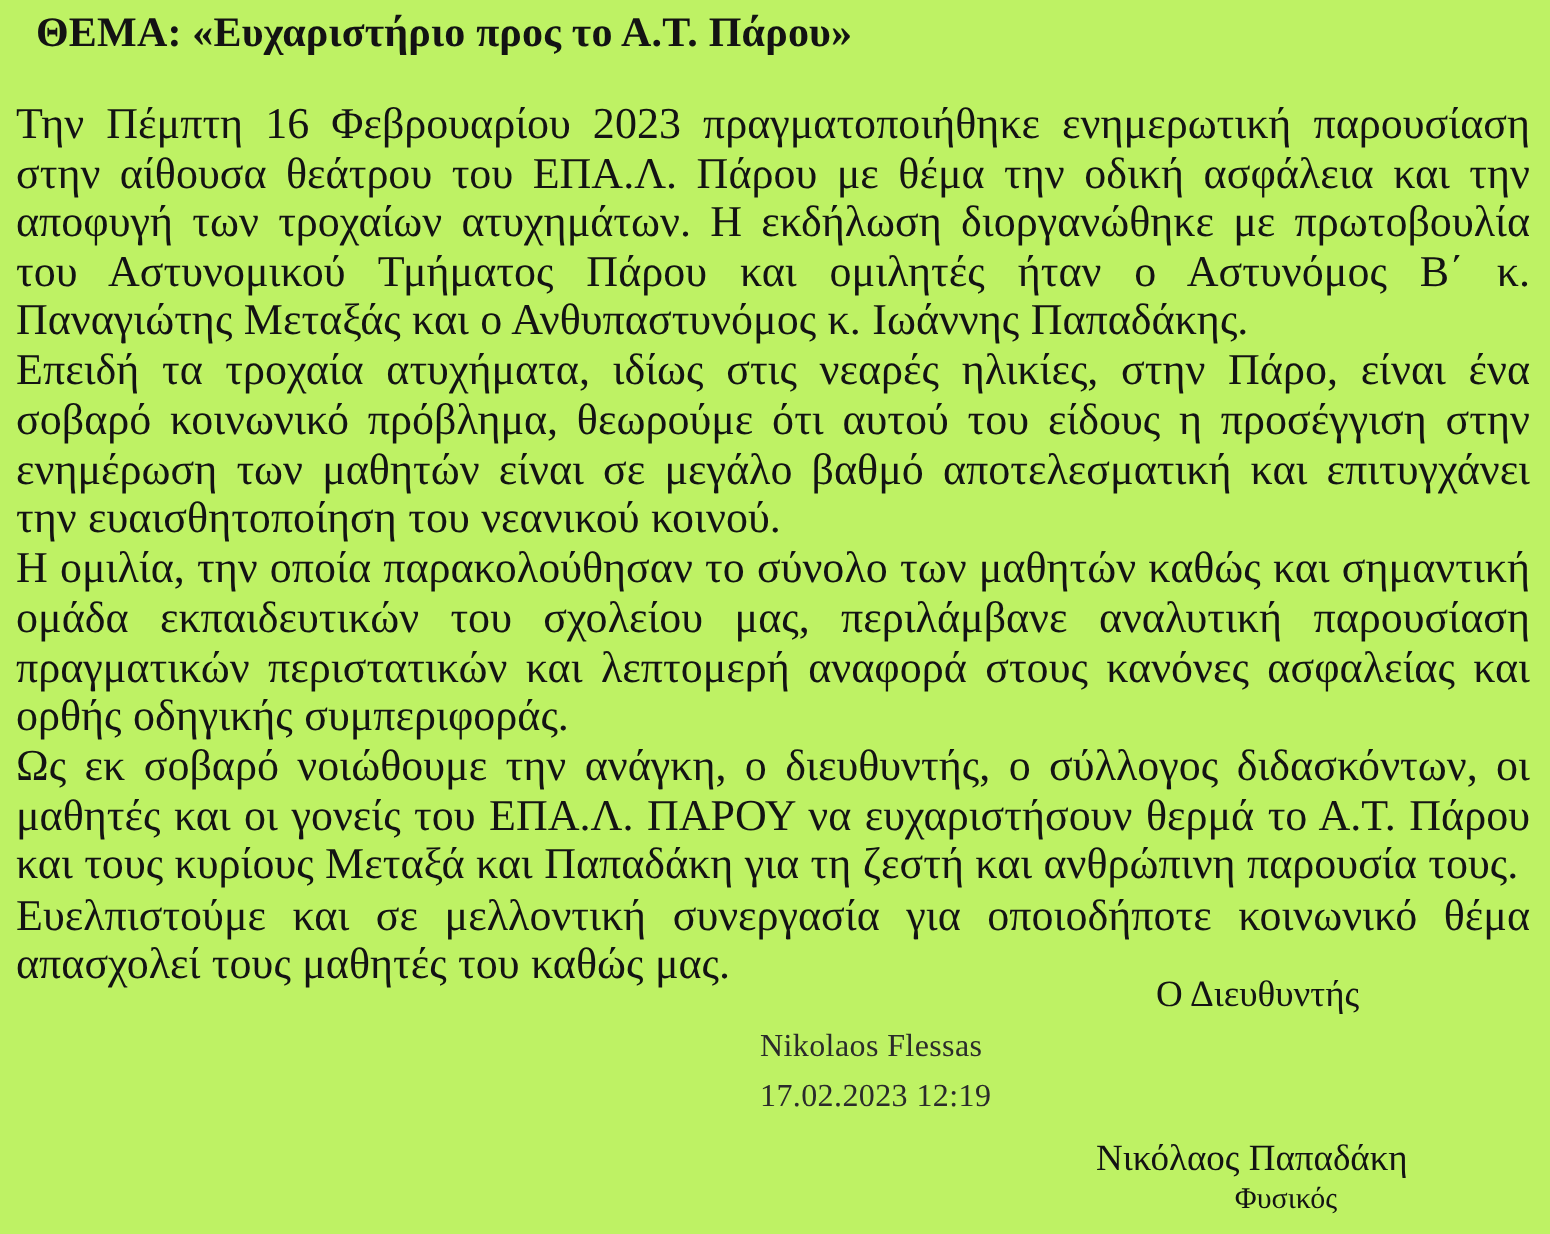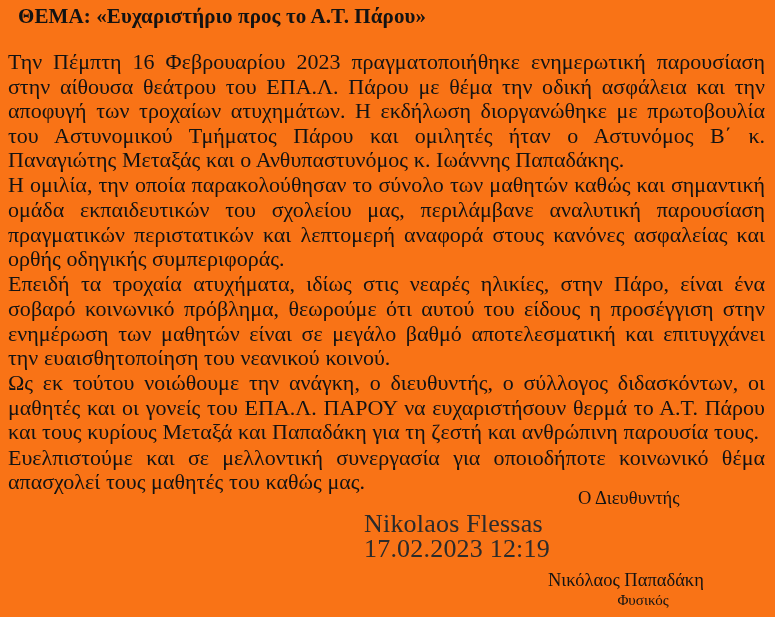--- a/index.html
+++ b/index.html
@@ -13,21 +13,21 @@
     height: 617px;
     overflow: hidden;
     font-family: "Liberation Serif", "DejaVu Serif", serif;
     color: #131313;
     -webkit-font-smoothing: antialiased;
   }
   .page {
     position: relative;
     width: 775px;
     height: 617px;
-    background: #f97316;
+    background: #bef264;
   }
 
   
   .doc-title {
     position: absolute;
     left: 18px;
     top: 2px;
     font-size: 21px;
     font-weight: bold;
     letter-spacing: 0.1px;
@@ -64,23 +64,23 @@
   .sig-director {
     position: absolute;
     left: 578px;
     top: 0px;
     font-size: 18.5px;
     line-height: 22px;
     white-space: nowrap;
   }
   .sig-stamp {
     position: absolute;
-    left: 364px;
+    left: 380px;
     top: 24px;
-    font-size: 26px;
+    font-size: 16px;
     line-height: 25px;
     white-space: nowrap;
     color: #2b2b2b;
   }
   .sig-stamp .stamp-line-1 { display: block; letter-spacing: 0.2px; }
   .sig-stamp .stamp-line-2 { display: block; letter-spacing: 0.2px; }
   .sig-name {
     position: absolute;
     left: 548px;
     top: 82px;
@@ -101,23 +101,23 @@
 </style>
 </head>
 <body>
 
 <div class="page">
 
   <div class="doc-title">ΘΕΜΑ: «Ευχαριστήριο προς το Α.Τ. Πάρου»</div>
 
   <div class="body-block">
     <p class="para">Την Πέμπτη 16 Φεβρουαρίου 2023 πραγματοποιήθηκε ενημερωτική παρουσίαση στην αίθουσα θεάτρου του ΕΠΑ.Λ. Πάρου με θέμα την οδική ασφάλεια και την αποφυγή των τροχαίων ατυχημάτων. Η εκδήλωση διοργανώθηκε με πρωτοβουλία του Αστυνομικού Τμήματος Πάρου και ομιλητές ήταν ο Αστυνόμος Β΄ κ. Παναγιώτης Μεταξάς και ο Ανθυπαστυνόμος κ. Ιωάννης Παπαδάκης.</p>
+    <p class="para">Επειδή τα τροχαία ατυχήματα, ιδίως στις νεαρές ηλικίες, στην Πάρο, είναι ένα σοβαρό κοινωνικό πρόβλημα, θεωρούμε ότι αυτού του είδους η προσέγγιση στην ενημέρωση των μαθητών είναι σε μεγάλο βαθμό αποτελεσματική και επιτυγχάνει την ευαισθητοποίηση του νεανικού κοινού.</p>
     <p class="para">Η ομιλία, την οποία παρακολούθησαν το σύνολο των μαθητών καθώς και σημαντική ομάδα εκπαιδευτικών του σχολείου μας, περιλάμβανε αναλυτική παρουσίαση πραγματικών περιστατικών και λεπτομερή αναφορά στους κανόνες ασφαλείας και ορθής οδηγικής συμπεριφοράς.</p>
-    <p class="para">Επειδή τα τροχαία ατυχήματα, ιδίως στις νεαρές ηλικίες, στην Πάρο, είναι ένα σοβαρό κοινωνικό πρόβλημα, θεωρούμε ότι αυτού του είδους η προσέγγιση στην ενημέρωση των μαθητών είναι σε μεγάλο βαθμό αποτελεσματική και επιτυγχάνει την ευαισθητοποίηση του νεανικού κοινού.</p>
-    <p class="para">Ως εκ τούτου νοιώθουμε την ανάγκη, ο διευθυντής, ο σύλλογος διδασκόντων, οι μαθητές και οι γονείς του ΕΠΑ.Λ. ΠΑΡΟΥ  να ευχαριστήσουν θερμά το Α.Τ. Πάρου και τους κυρίους Μεταξά και Παπαδάκη  για τη ζεστή και ανθρώπινη παρουσία τους.</p>
+    <p class="para">Ως εκ σοβαρό νοιώθουμε την ανάγκη, ο διευθυντής, ο σύλλογος διδασκόντων, οι μαθητές και οι γονείς του ΕΠΑ.Λ. ΠΑΡΟΥ  να ευχαριστήσουν θερμά το Α.Τ. Πάρου και τους κυρίους Μεταξά και Παπαδάκη  για τη ζεστή και ανθρώπινη παρουσία τους.</p>
     <p class="para">Ευελπιστούμε και σε μελλοντική συνεργασία για οποιοδήποτε κοινωνικό θέμα απασχολεί τους μαθητές του καθώς μας.</p>
   </div>
 
   <div class="sig-area">
 
     <div class="sig-director">Ο Διευθυντής</div>
 
     <div class="sig-stamp">
       <span class="stamp-line-1">Nikolaos Flessas</span>
       <span class="stamp-line-2">17.02.2023 12:19</span>

